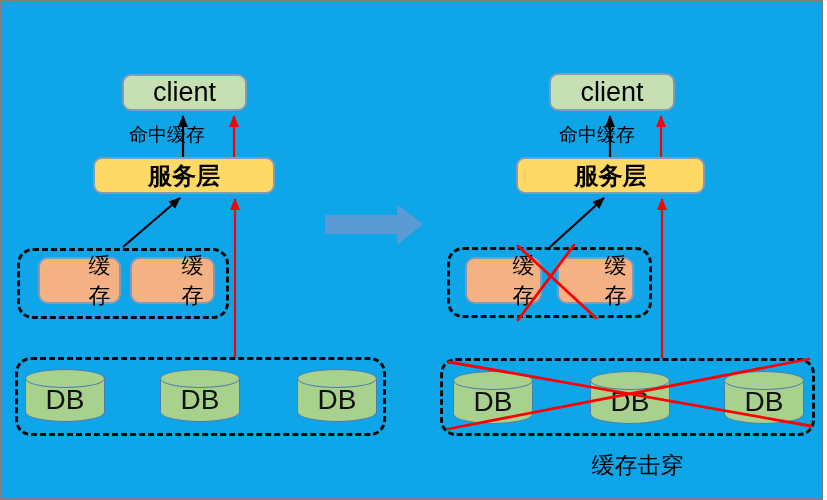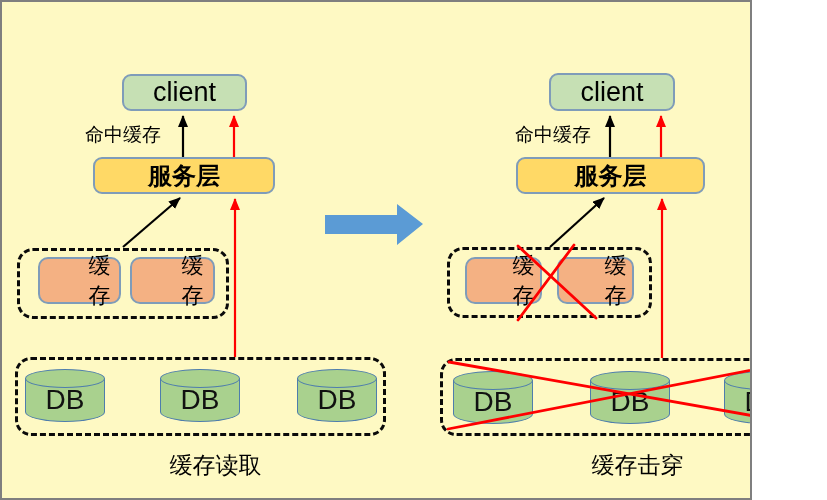--- a/index.html
+++ b/index.html
@@ -1,31 +1,31 @@
 <!DOCTYPE html>
 <html style="--frame-border: #7f7f7f; --client-fill: #c6e0b4; --service-fill: #ffd966; --cache-fill: #f4b183; --db-fill: #a9d18e; --box-border: #7f9cb9; --cylinder-border: #4e7dad; --arrow-black: #000000; --arrow-red: #ff0000; --transition-arrow: #5b9bd5;"><head>
 <meta charset="utf-8">
 <style>
   html,body{margin:0;padding:0;background:#fff;}
   body{font-family:"Liberation Sans","DejaVu Sans",sans-serif;}
   .canvas{
-    position:relative;width:752px;height:500px;box-sizing:border-box;
-    border:2px solid var(--frame-border,#7f7f7f);background:#fef9c3;overflow:hidden;text-decoration:underline;
+    position:relative;width:823px;height:500px;box-sizing:border-box;
+    border:2px solid var(--frame-border,#7f7f7f);background:#0ea5e9;overflow:hidden;text-decoration:underline;
   }
   .abs{position:absolute;box-sizing:border-box;}
   
   .node{
     display:flex;align-items:center;justify-content:center;
     border:2px solid var(--box-border,#7f9cb9);
     color:#000;text-align:center;
   }
   .client-box{background:var(--client-fill,#c6e0b4);border-radius:9px;font-size:27px;font-weight:400;}
   .service-box{background:var(--service-fill,#ffd966);border-radius:9px;font-size:24px;font-weight:600;}
   .cache-box{background:var(--cache-fill,#f4b183);border-radius:10px;font-size:22px;font-weight:500;padding-left:40px;}
-  .hit-label{font-size:19px;color:#000;white-space:nowrap;}
+  .hit-label{font-size:19px;color:#000;white-space:nowrap;margin-left:44px;}
   .dashed-group{border:3px dashed #0a0a0a;border-radius:16px;background:transparent;}
   .caption{font-size:23px;font-weight:500;color:#000;text-align:center;}
   
   .cylinder{width:80px;height:53px;}
   .cyl-top{
     position:absolute;left:0;top:0;width:100%;height:19px;border-radius:50%;
     background:var(--db-fill,#a9d18e);border:1.6px solid var(--cylinder-border,#4e7dad);
     box-sizing:border-box;z-index:2;
   }
   .cyl-body{
@@ -82,21 +82,20 @@
     <div class="cyl-body"></div>
     <div class="cyl-top"></div>
     <span class="cyl-label">DB</span>
   </div>
   <div class="abs cylinder" style="left:295px;top:367px;">
     <div class="cyl-body"></div>
     <div class="cyl-top"></div>
     <span class="cyl-label">DB</span>
   </div>
 
-  <div class="abs caption" style="left:28px;top:448px;width:371px;">缓存读取</div>
 
   <div class="abs node client-box" style="left:547px;top:71px;width:126px;height:38px;">
     <span>client</span>
   </div>
 
   <div class="abs hit-label" style="left:513px;top:120px;">命中缓存</div>
 
   <div class="abs node service-box" style="left:514px;top:155px;width:189px;height:37px;">
     <span>服务层</span>
   </div>

